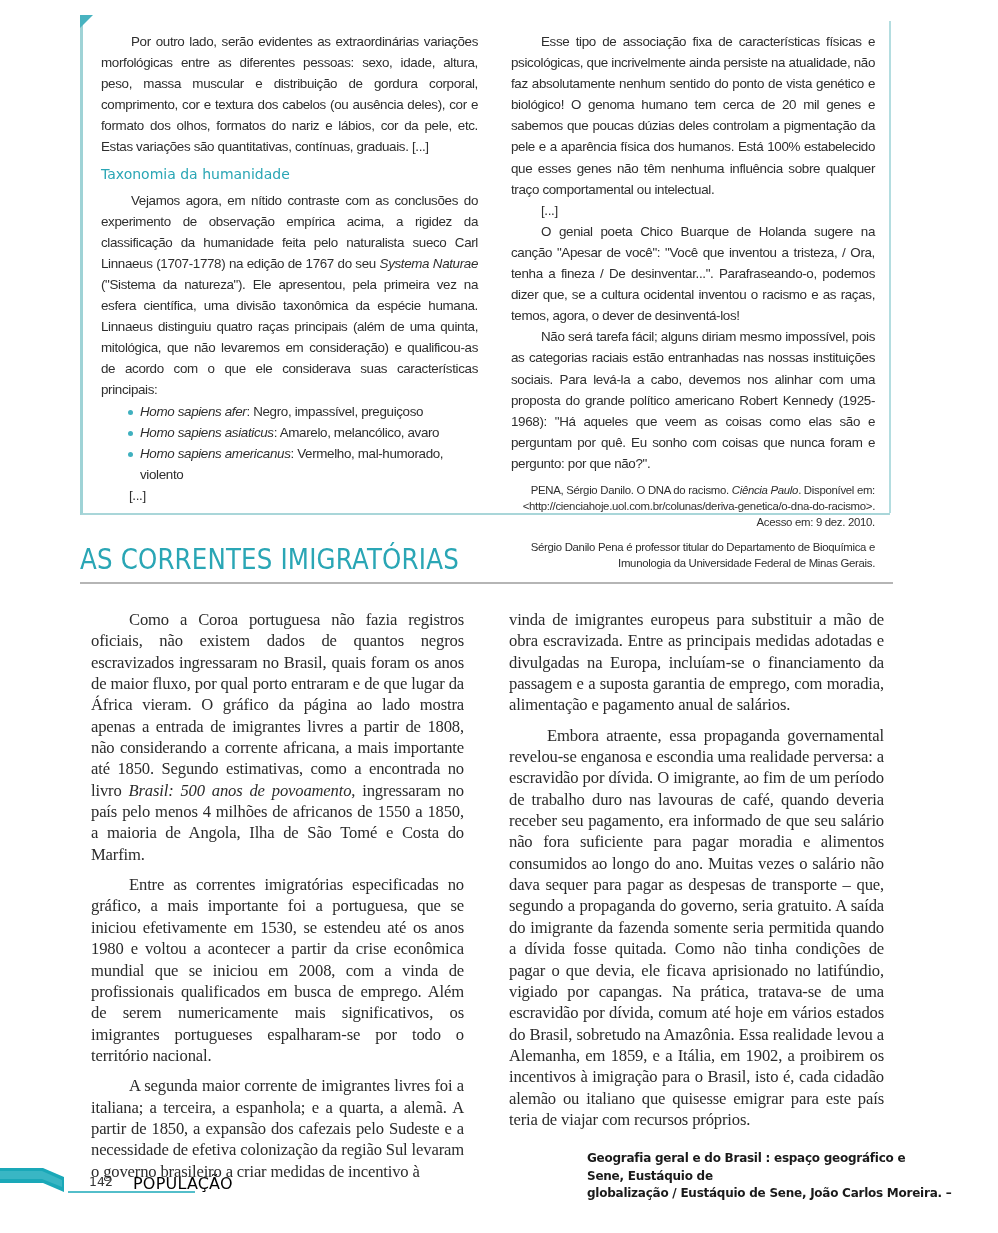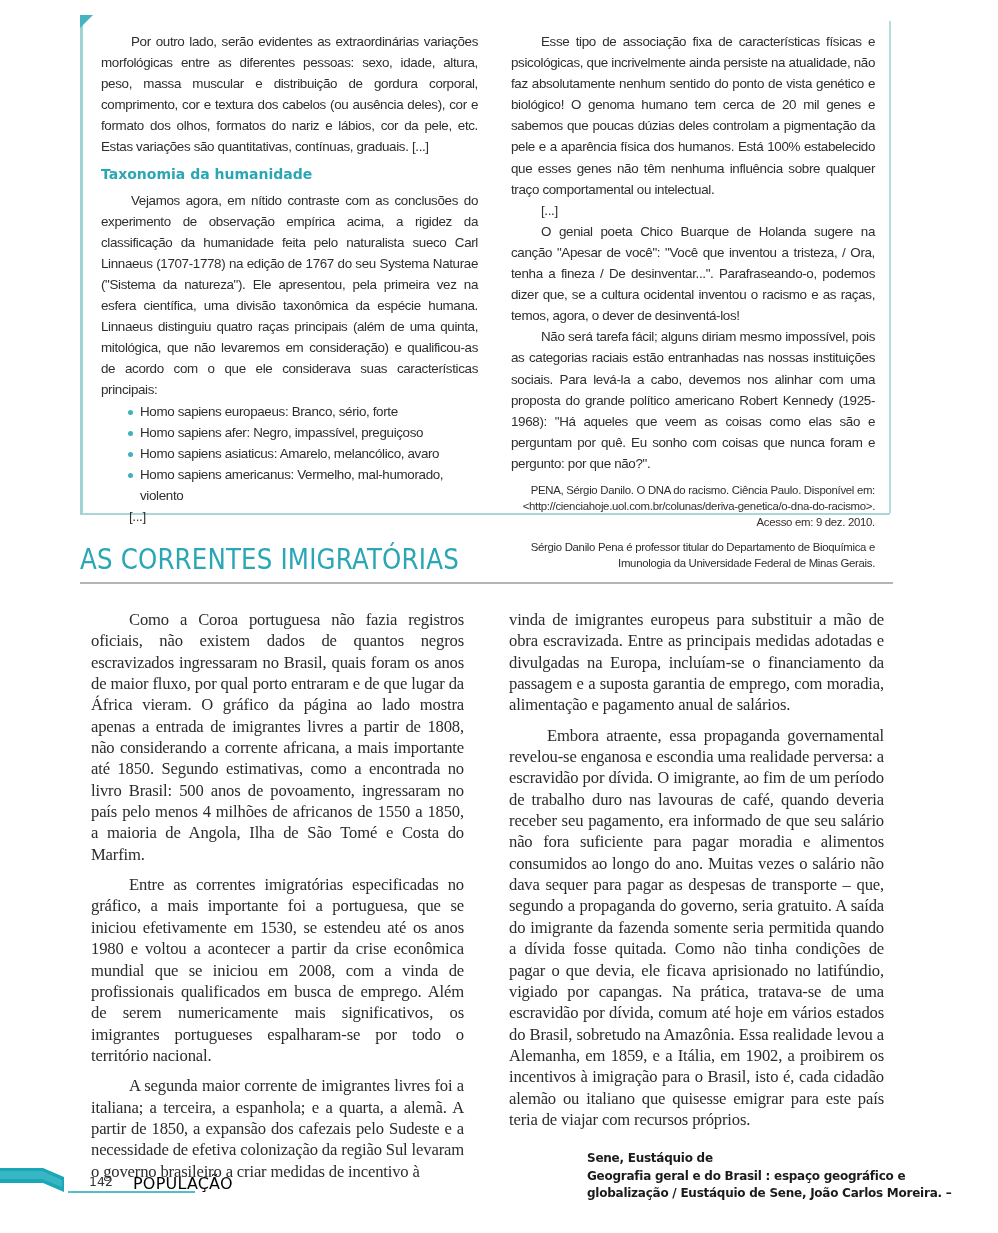--- a/index.html
+++ b/index.html
@@ -25,35 +25,35 @@
       position: absolute; top: 14px;
       font-family: "Liberation Sans", sans-serif; font-size: 13.4px; line-height: 21.1px;
       color: #2e2e2e; letter-spacing: -0.35px;
     }
     .qcol.left { left: 18px; width: 377px; }
     .qcol.right { left: 428px; width: 364px; }
     .qcol p { margin: 0; text-align: justify; }
     .qcol p.indent { text-indent: 30px; }
     .qcol .subhead {
       font-family: "DejaVu Sans", sans-serif; font-size: 14px; color: #2aa6b5; margin: 6px 0 6px 0;
-      letter-spacing: 0; line-height: 20px; font-weight: bold;
+      letter-spacing: 0; line-height: 20px;
     }
     .qcol ul { margin: 0; padding: 0 0 0 25px; list-style: none; }
     .qcol li { position: relative; padding-left: 14px; }
     .qcol li::before {
       content: ""; position: absolute; left: 2px; top: 9px; width: 5px; height: 5px; border-radius: 50%;
       background: #3fb0bf;
     }
     .qcol .ellipsis { padding-left: 28px; margin-top: 0; }
     .qcol .ellipsis.r { padding-left: 30px; }
     .qcol .ref {
       text-align: right; font-size: 11.4px; line-height: 16px; margin-top: 8px; letter-spacing: -0.3px;
     }
     .qcol .ref + .ref { margin-top: 9px; }
-    .it { }
+    .it { font-style: italic; }
 
     
     .section-title {
       position: absolute; left: 80px; top: 543px;
       font-family: "DejaVu Sans", sans-serif; font-size: 28.5px; color: #2aa6b5; letter-spacing: 0.2px;
       transform: scaleX(0.86); transform-origin: left top; white-space: nowrap;
     }
     .section-rule { position: absolute; left: 80px; top: 582px; width: 813px; height: 2px; background: #b5b5b5; }
 
     
@@ -88,21 +88,20 @@
 
 <div class="quote-box">
   <span class="flag"></span>
   <span class="right-rule"></span>
 
   <div class="qcol left">
     <p class="indent">Por outro lado, serão evidentes as extraordinárias variações morfológicas entre as diferentes pessoas: sexo, idade, altura, peso, massa muscular e distribuição de gordura corporal, comprimento, cor e textura dos cabelos (ou ausência deles), cor e formato dos olhos, formatos do nariz e lábios, cor da pele, etc. Estas variações são quantitativas, contínuas, graduais. [...]</p>
     <div class="subhead">Taxonomia da humanidade</div>
     <p class="indent"><span>Vejamos agora, em nítido contraste com as conclusões do experimento de observação empírica acima, a rigidez da classificação da humanidade feita pelo naturalista sueco Carl Linnaeus (1707-1778) na edição de 1767 do seu </span><span class="it">Systema Naturae</span><span> ("Sistema da natureza"). Ele apresentou, pela primeira vez na esfera científica, uma divisão taxonômica da espécie humana. Linnaeus distinguiu quatro raças principais (além de uma quinta, mitológica, que não levaremos em consideração) e qualificou-as de acordo com o que ele considerava suas características principais:</span></p>
     <ul>
-      <li><span class="it">Homo sapiens europaeus</span><span>: Branco, sério, forte</span></li>
       <li><span class="it">Homo sapiens afer</span><span>: Negro, impassível, preguiçoso</span></li>
       <li><span class="it">Homo sapiens asiaticus</span><span>: Amarelo, melancólico, avaro</span></li>
       <li><span class="it">Homo sapiens americanus</span><span>: Vermelho, mal-humorado, violento</span></li>
     </ul>
     <p class="ellipsis">[...]</p>
   </div>
 
   <div class="qcol right">
     <p class="indent">Esse tipo de associação fixa de características físicas e psicológicas, que incrivelmente ainda persiste na atualidade, não faz absolutamente nenhum sentido do ponto de vista genético e biológico! O genoma humano tem cerca de 20 mil genes e sabemos que poucas dúzias deles controlam a pigmentação da pele e a aparência física dos humanos. Está 100% estabelecido que esses genes não têm nenhuma influência sobre qualquer traço comportamental ou intelectual.</p>
     <p class="ellipsis r">[...]</p>
@@ -129,16 +128,16 @@
 
 <svg class="footer-shape" width="200" height="36" viewBox="0 0 200 36">
   <polygon points="0,3 43,3 64,12 64,27 43,18 0,18" fill="#1aa8b8"></polygon>
   <polygon points="0,6 42,6 62,15 62,22 42,14 0,14" fill="#4fc0cc" opacity="0.6"></polygon>
   <line x1="68" y1="27" x2="195" y2="27" stroke="#1aa8b8" stroke-width="1.5"></line>
 </svg>
 <div class="footer-num">142</div>
 <div class="footer-label">POPULAÇÃO</div>
 
 <div class="citation">
+  <div>Geografia geral e do Brasil : espaço geográfico e</div>
   <div>Sene, Eustáquio de</div>
-  <div>Geografia geral e do Brasil : espaço geográfico e</div>
   <div>globalização / Eustáquio de Sene, João Carlos Moreira. –</div>
 </div>
 
 </body></html>

